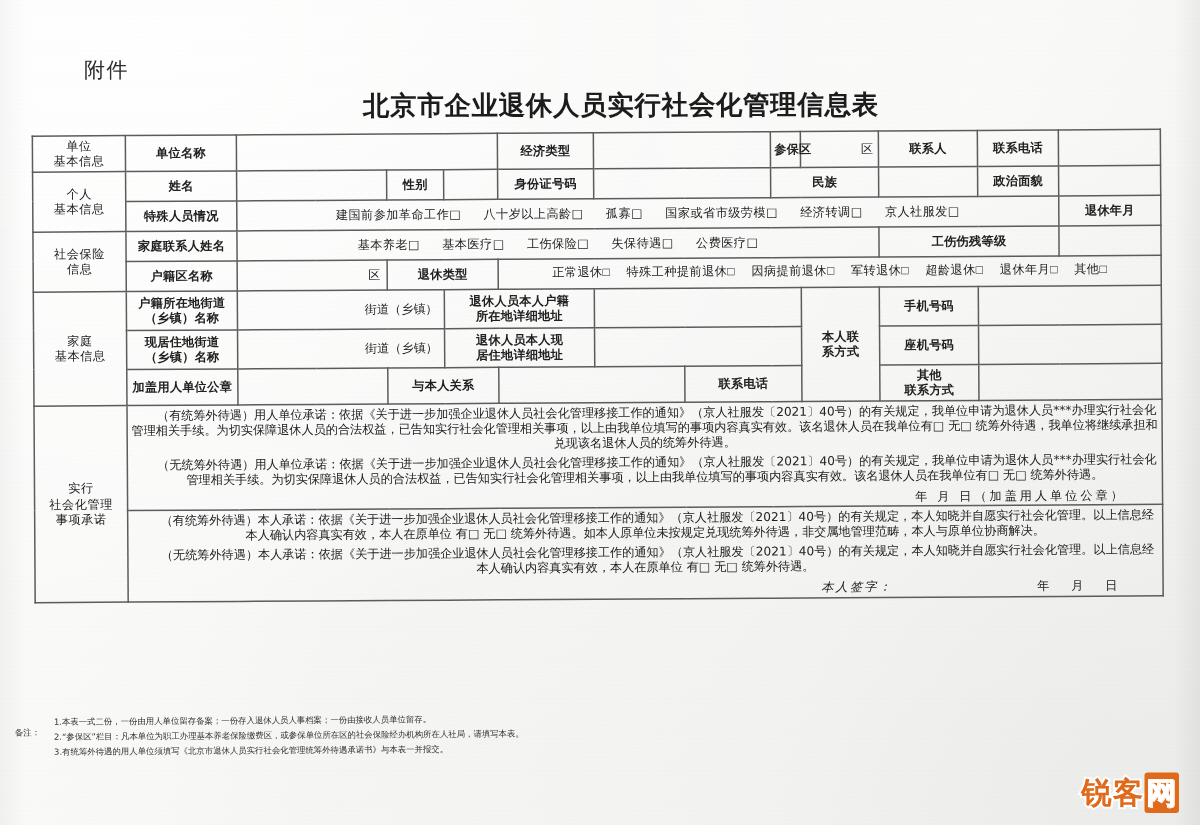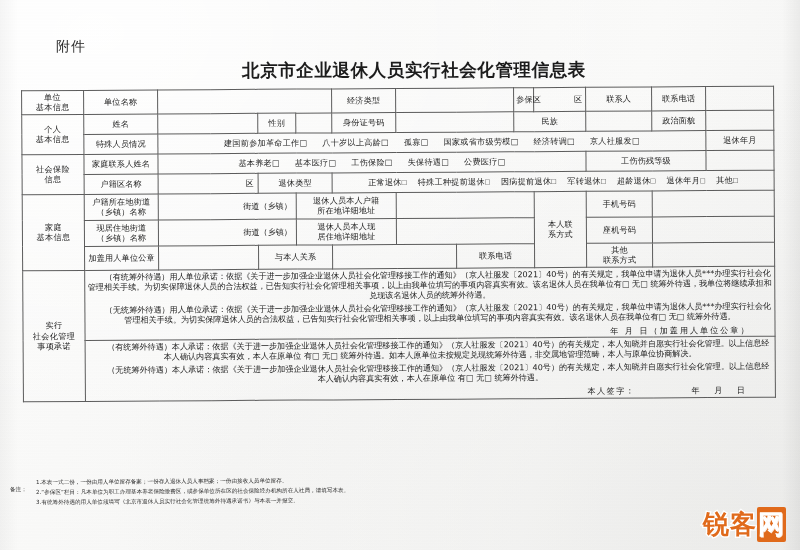--- a/index.html
+++ b/index.html
@@ -81,21 +81,21 @@
     border: 1px solid #5c5c5c;
     padding: 1px 2px;
     font-size: 8.1px;
     line-height: 1.28;
     vertical-align: middle;
     text-align: center;
     height: 17px;
     font-family: "DejaVu Sans", sans-serif;
     word-break: break-all;
   }
-  td.lbl { background: transparent; font-weight: normal; letter-spacing: .2px; }
+  td.lbl { background: transparent; font-weight: bold; letter-spacing: .2px; }
   td.sect {
     font-size: 8.6px;
     letter-spacing: .4px;
     line-height: 1.5;
   }
   td.blank { }
   td.opts {
     text-align: center;
     letter-spacing: .3px;
     font-size: 8px;
@@ -117,21 +117,21 @@
   .sigline {
     text-align: right;
     padding-right: 22px;
     margin-top: 3px;
     letter-spacing: 2px;
   }
   .sigline2 {
     margin-top: 4px;
     letter-spacing: 1.5px;
   }
-  .sig-name { display: inline-block; margin-right: 52px; }
+  .sig-name { display: inline-block; margin-right: 92px; font-style: italic; }
   .sig-date { display: inline-block; letter-spacing: 6px; text-align: center; }
 
   
   .notes {
     position: absolute;
     left: 10px;
     top: 476px;
     width: 660px;
     transform: rotate(-0.4deg);
     font-size: 5.6px;
@@ -150,21 +150,21 @@
     padding: 0 0 0 26px;
     list-style: none;
   }
   .notes li { margin: 0 0 1.5px 0; white-space: nowrap; }
 
   
   .watermark {
     position: absolute;
     right: 14px;
     bottom: 8px;
-    font-size: 26px;
+    font-size: 20px;
     font-weight: bold;
     color: #e06a1b;
     letter-spacing: 1px;
     font-family: "DejaVu Sans", sans-serif;
     -webkit-text-stroke: 2.5px #ffffff;
     paint-order: stroke fill;
     text-shadow:
       0 0 0 #fff,
       1px 1px 0 rgba(255,255,255,.9);
   }

